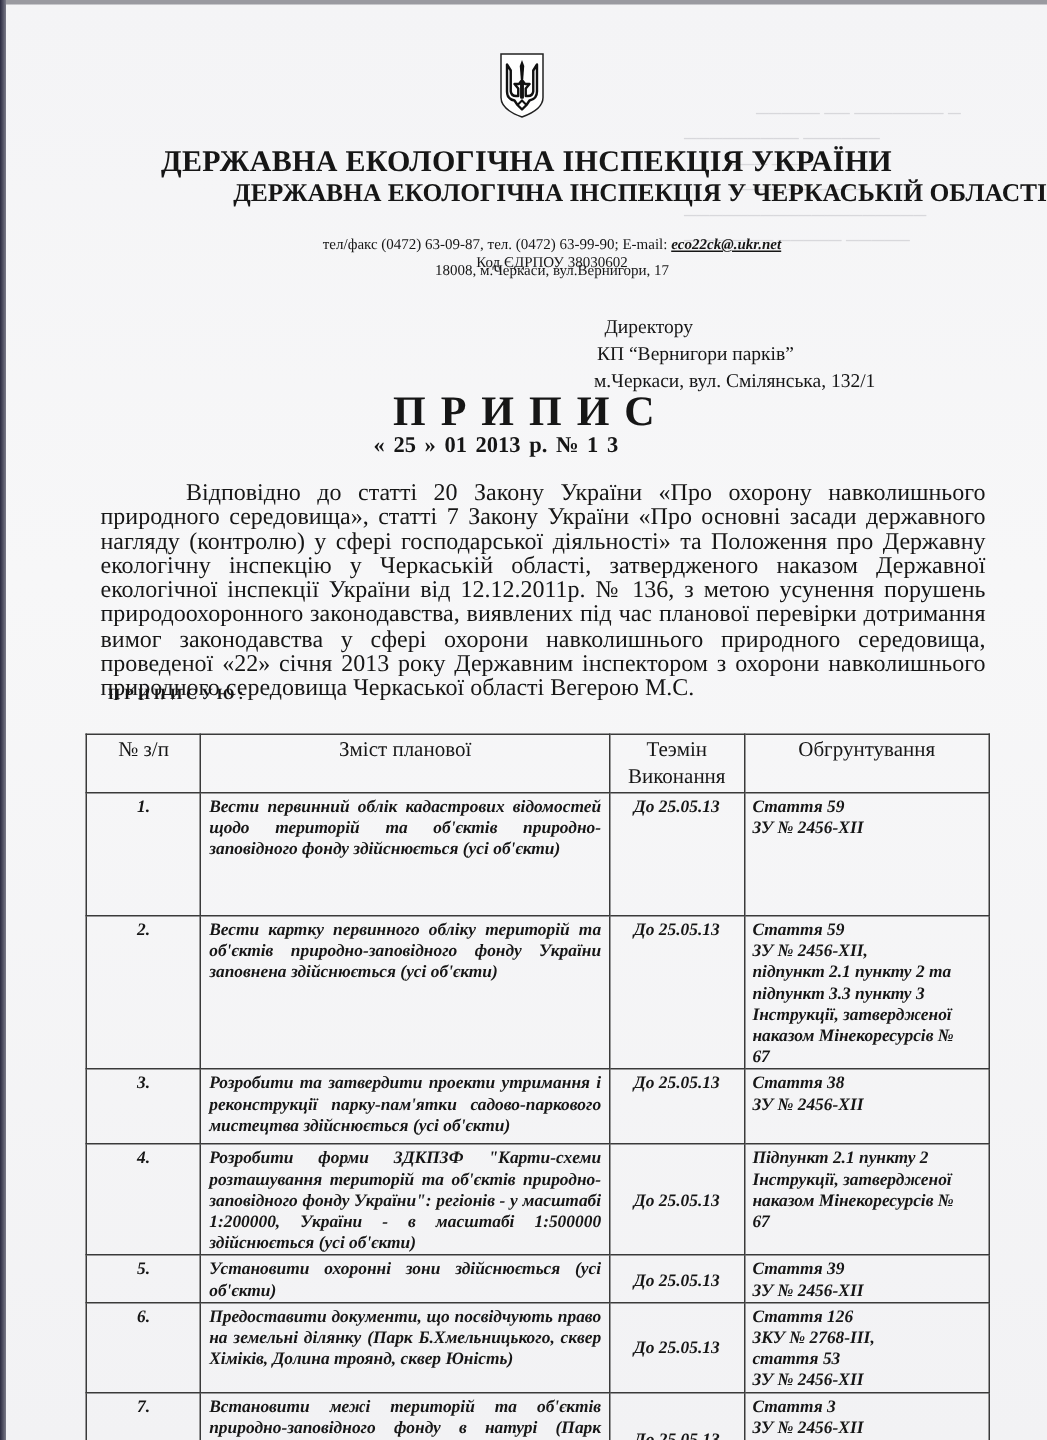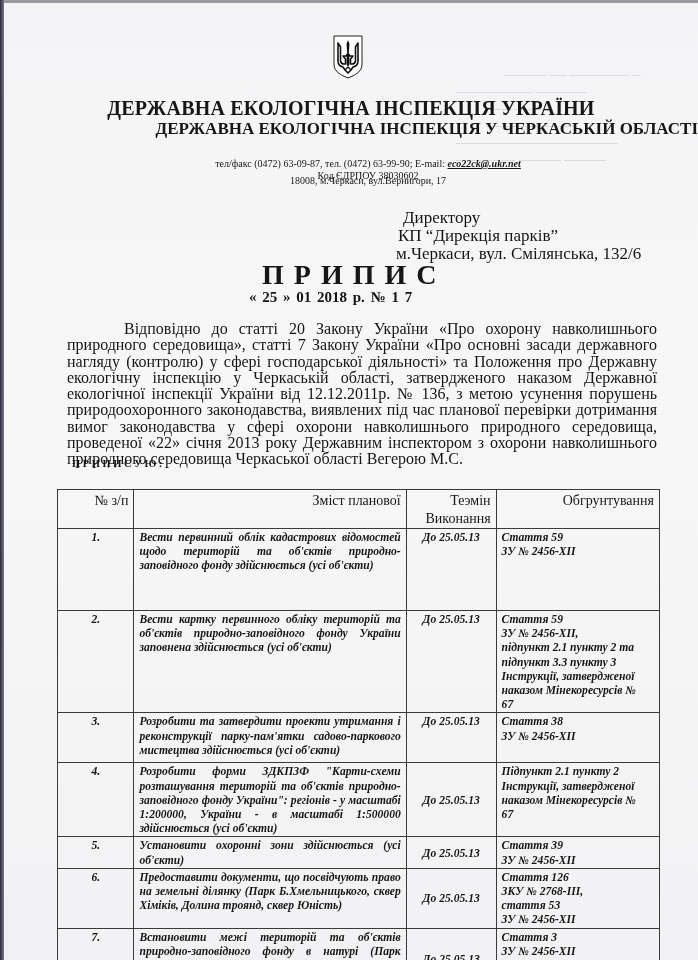--- a/index.html
+++ b/index.html
@@ -77,21 +77,21 @@
     color: #161616;
     font-style: italic;
     font-weight: bold;
     text-decoration: underline;
     text-align: center;
   }
   .recipient {
     position: absolute;
     left: 392px;
     top: 206px;
-    font-size: 17px;
+    font-size: 13px;
     line-height: 18px;
   }
   .recipient div:nth-child(1) { padding-left: 7px; }
   .recipient div:nth-child(2) { padding-left: 2px; }
   .doc-title {
     position: absolute;
     left: 258px;
     top: 256px;
     font-size: 28px;
     font-weight: bold;
@@ -134,21 +134,21 @@
   }
   table.orders th, table.orders td {
     border: 1px solid #3a3a3a;
     vertical-align: top;
     padding: 2px 5px 0 5px;
   }
   table.orders th {
     font-weight: normal;
     font-size: 14px;
     line-height: 18px;
-    text-align: right;
+    text-align: center;
     height: 33px;
     padding-top: 2px;
   }
   .c-num { width: 66px; text-align: center; font-style: italic; font-weight: bold; }
   .c-content { width: 263px; text-align: justify; font-style: italic; font-weight: bold; }
   .c-term { width: 79px; font-style: italic; font-weight: bold; }
   .c-basis { width: 153px; font-style: italic; font-weight: bold; }
   .term-top { text-align: center; }
   .term-mid { text-align: center; vertical-align: middle !important; }
   .basis-center { }
@@ -184,26 +184,26 @@
   <div class="org-title-1">ДЕРЖАВНА ЕКОЛОГІЧНА ІНСПЕКЦІЯ УКРАЇНИ</div>
   <div class="org-title-2">ДЕРЖАВНА ЕКОЛОГІЧНА ІНСПЕКЦІЯ У ЧЕРКАСЬКІЙ ОБЛАСТІ</div>
   <div class="org-addr" style="top:132px;margin-top:40px;">18008, м.Черкаси, вул.Вернигори, 17</div>
   <div class="org-addr" style="top:155px;">
     <span>тел/факс (0472) 63-09-87, тел. (0472) 63-99-90; E-mail: </span><a>eco22ck@.ukr.net</a>
   </div>
   <div class="org-addr" style="top:167px;">Код ЄДРПОУ 38030602</div>
 
   <div class="recipient">
     <div>Директору</div>
-    <div>КП “Дирекція парків”</div>
-    <div>м.Черкаси, вул. Смілянська, 132/6</div>
+    <div>КП “Вернигори парків”</div>
+    <div>м.Черкаси, вул. Смілянська, 132/1</div>
   </div>
 
   <div class="doc-title">ПРИПИС</div>
-  <div class="doc-number">« 25 » 01  2018 р. № 1 7</div>
+  <div class="doc-number">« 25 » 01  2013 р. № 1 3</div>
 
   <div class="body-text">Відповідно до статті 20 Закону України «Про охорону навколишнього природного середовища», статті 7 Закону України «Про основні засади державного нагляду (контролю) у сфері господарської діяльності» та Положення про Державну екологічну інспекцію у Черкаській області, затвердженого наказом Державної екологічної інспекції України від 12.12.2011р. № 136, з метою усунення порушень природоохоронного законодавства, виявлених під час планової перевірки дотримання вимог  законодавства у сфері охорони  навколишнього природного середовища, проведеної «22» січня 2013 року  Державним інспектором з охорони навколишнього природного середовища Черкаської області Вегерою М.С.</div>
 
   <div class="pryp">ПРИПИСУЮ:</div>
 
   <table class="orders">
     <thead>
       <tr>
         <th style="width:66px;">№ з/п</th>
         <th style="width:263px;">Зміст планової</th>

